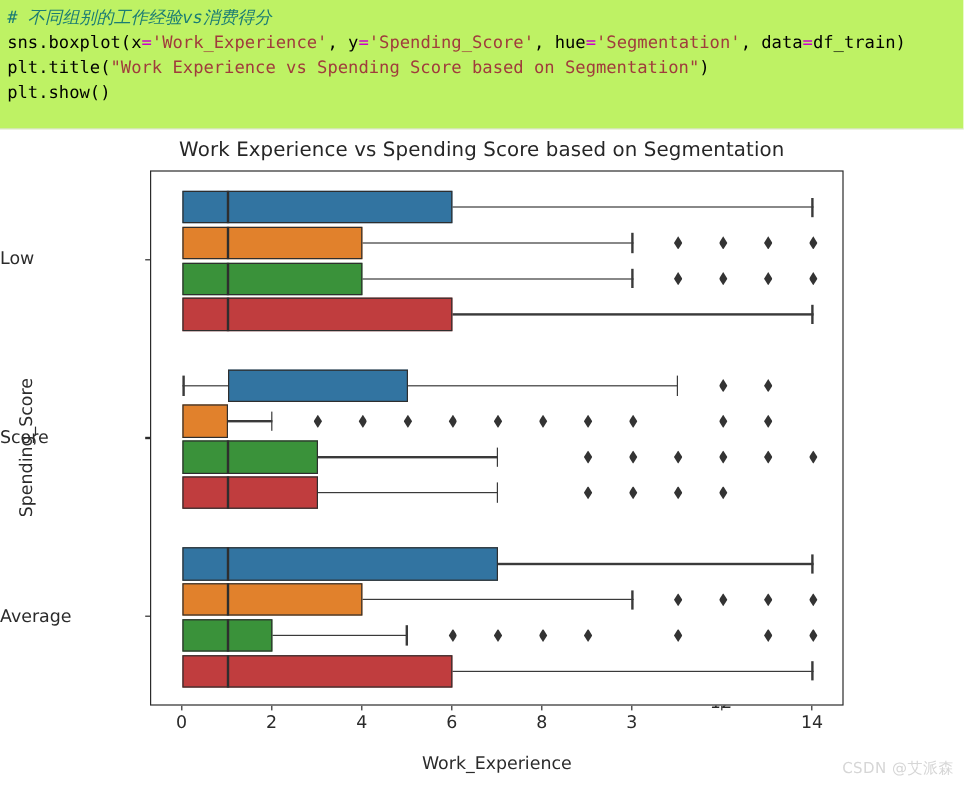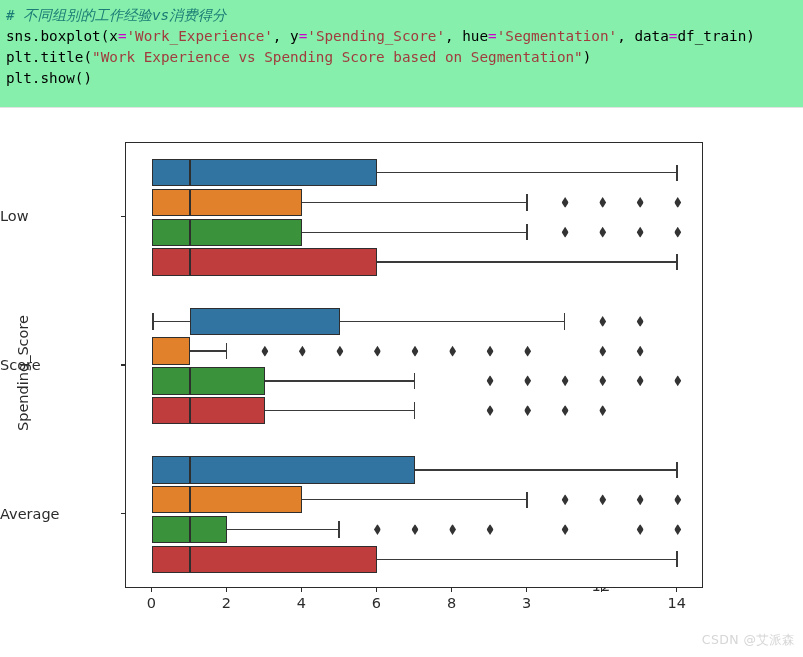--- a/index.html
+++ b/index.html
@@ -14,21 +14,21 @@
     position: relative;
     overflow: hidden;
   }
 
   
   #code-cell {
     position: absolute;
     left: 0; top: 0;
     width: 803px;
     height: 108px;
-    background: #86efac;
+    background: #bef264;
     border-bottom: 1px solid #e2e2e2;
     box-sizing: border-box;
     padding: 5px 6px 0 6px;
   }
   .code-line {
     font-family: "DejaVu Sans Mono", monospace;
     font-size: 14.3px;
     line-height: 21px;
     white-space: pre;
     color: #000000;
@@ -202,23 +202,25 @@
 
 <div id="code-cell">
   <div class="code-line" id="code-line-0"><span class="tok-comment"># 不同组别的工作经验vs消费得分</span></div>
   <div class="code-line" id="code-line-1"><span class="tok-plain">sns.boxplot(</span><span class="tok-plain">x</span><span class="tok-op">=</span><span class="tok-str">'Work_Experience'</span><span class="tok-plain">, </span><span class="tok-plain">y</span><span class="tok-op">=</span><span class="tok-str">'Spending_Score'</span><span class="tok-plain">, </span><span class="tok-plain">hue</span><span class="tok-op">=</span><span class="tok-str">'Segmentation'</span><span class="tok-plain">, </span><span class="tok-plain">data</span><span class="tok-op">=</span><span class="tok-plain">df_train)</span></div>
   <div class="code-line" id="code-line-2"><span class="tok-plain">plt.title(</span><span class="tok-str">"Work Experience vs Spending Score based on Segmentation"</span><span class="tok-plain">)</span></div>
   <div class="code-line" id="code-line-3"><span class="tok-plain">plt.show()</span></div>
 </div>
 
 <div id="figure">
 
+  <div id="chart-title">Work Experience vs Spending Score based on Segmentation</div>
 
   <div id="ylabel">Spending_Score</div>
 
+  <div id="xlabel">Work_Experience</div>
 
   <div id="tick-layer">
       <div class="xtick-mark" style="left: 150.673px; top: 480px;"></div>
       <div class="xtick-label" style="left: 151.273px; top: 487px;">0</div>
       <div class="xtick-mark" style="left: 225.738px; top: 480px;"></div>
       <div class="xtick-label" style="left: 226.338px; top: 487px;">2</div>
       <div class="xtick-mark" style="left: 300.803px; top: 480px;"></div>
       <div class="xtick-label" style="left: 301.403px; top: 487px;">4</div>
       <div class="xtick-mark" style="left: 375.868px; top: 480px;"></div>
       <div class="xtick-label" style="left: 376.468px; top: 487px;">6</div>

